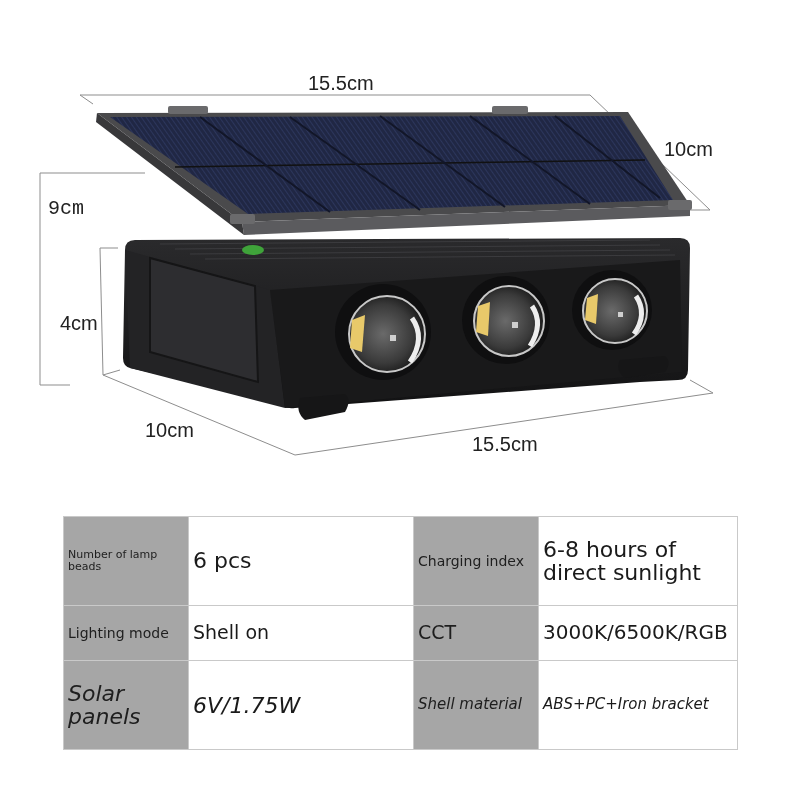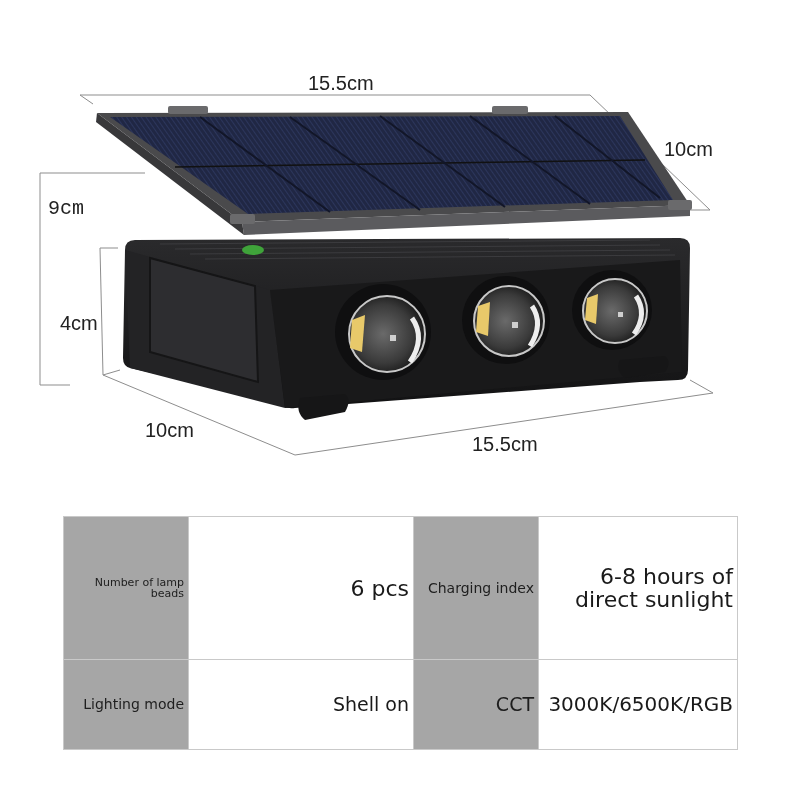--- a/index.html
+++ b/index.html
@@ -11,21 +11,21 @@
 
     .dim-label { position: absolute; font-family: "Liberation Sans", sans-serif; font-size: 20px; color: #222; white-space: nowrap; text-align: center; }
 
     .spec-table {
       position: absolute; left: 63px; top: 516px; width: 674px; height: 234px;
       border-collapse: collapse; table-layout: fixed;
       border: 1px solid #8a8a8a;
     }
     .spec-table td {
       border: 1px solid #c9c9c9;
-      text-align: right; vertical-align: middle;
+      text-align: left; vertical-align: middle;
       padding: 10px 4px;
       line-height: 1.05;
     }
     .spec-table td.k { background: #a6a6a6; color: #1e1e1e; }
     .spec-table td.v { background: #ffffff; color: #1a1a1a; }
     .spec-table tr:nth-child(1) { height: 52px; }
     .spec-table tr:nth-child(2) { height: 42px; }
     .spec-table tr:nth-child(3) { height: 46px; font-style: italic; }
     .spec-table tr:nth-child(4) { height: 47px; }
     .spec-table tr:nth-child(5) { height: 47px; }
@@ -155,14 +155,20 @@
     <td class="v fs-m">6 pcs</td>
     <td class="k fs-s">Charging index</td>
     <td class="v fs-m">6-8 hours of direct sunlight</td>
   </tr>
   <tr>
     <td class="k fs-s">Lighting mode</td>
     <td class="v fs-l">Shell on</td>
     <td class="k fs-l">CCT</td>
     <td class="v fs-s" style="font-size:20px">3000K/6500K/RGB</td>
   </tr>
+  <tr>
+    <td class="k fs-m">Solar panels</td>
+    <td class="v fs-m">6V/1.75W</td>
+    <td class="k fs-s" style="font-size:15px">Shell material</td>
+    <td class="v fs-s" style="font-size:15px">ABS+PC+Iron bracket</td>
+  </tr>
 </tbody>
   </table>
 
 </body></html>

